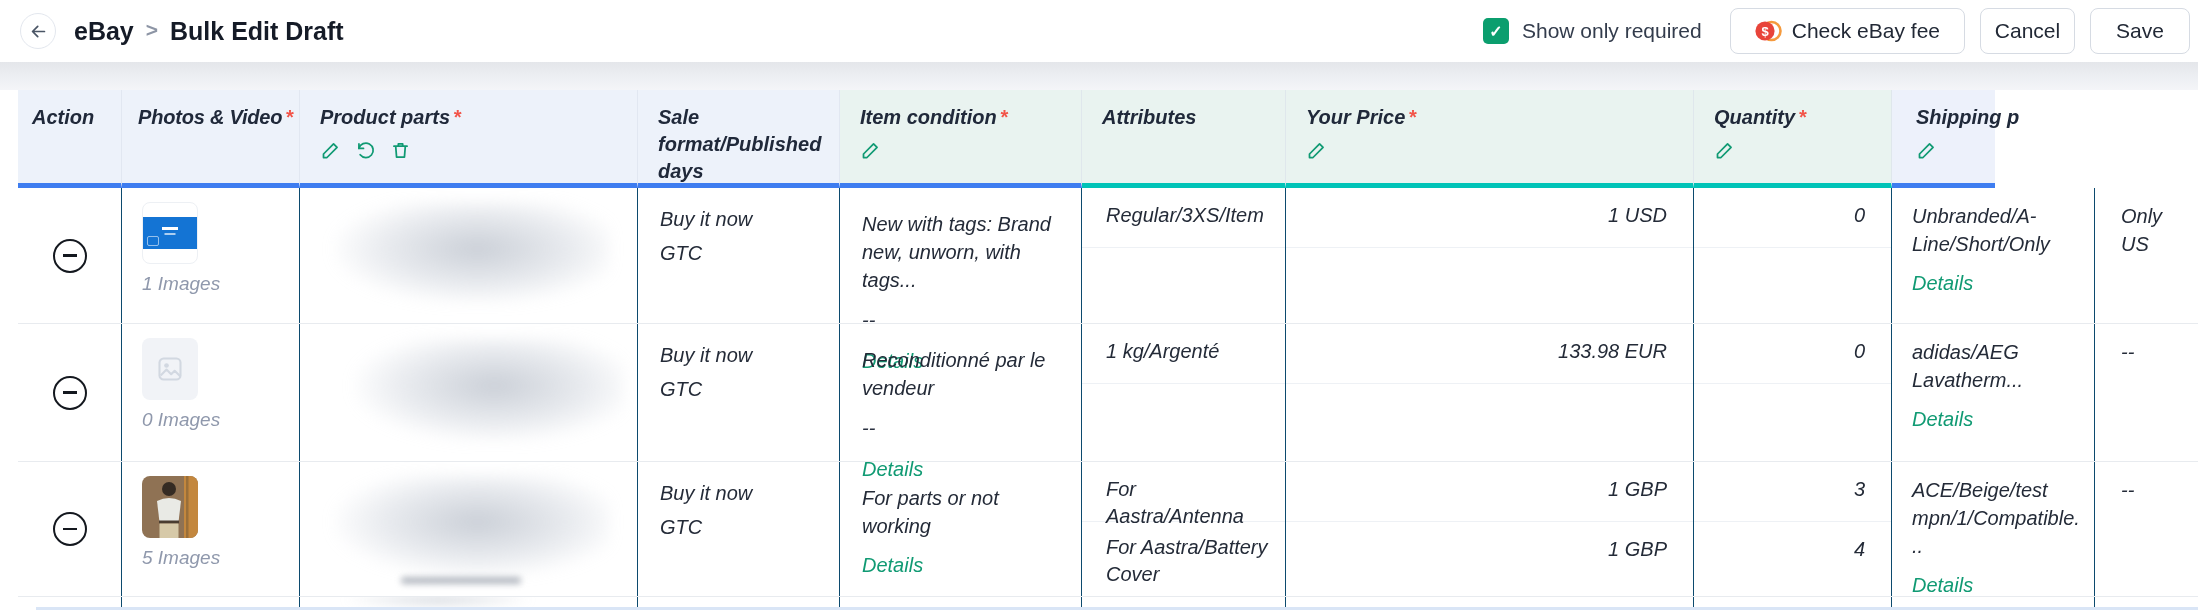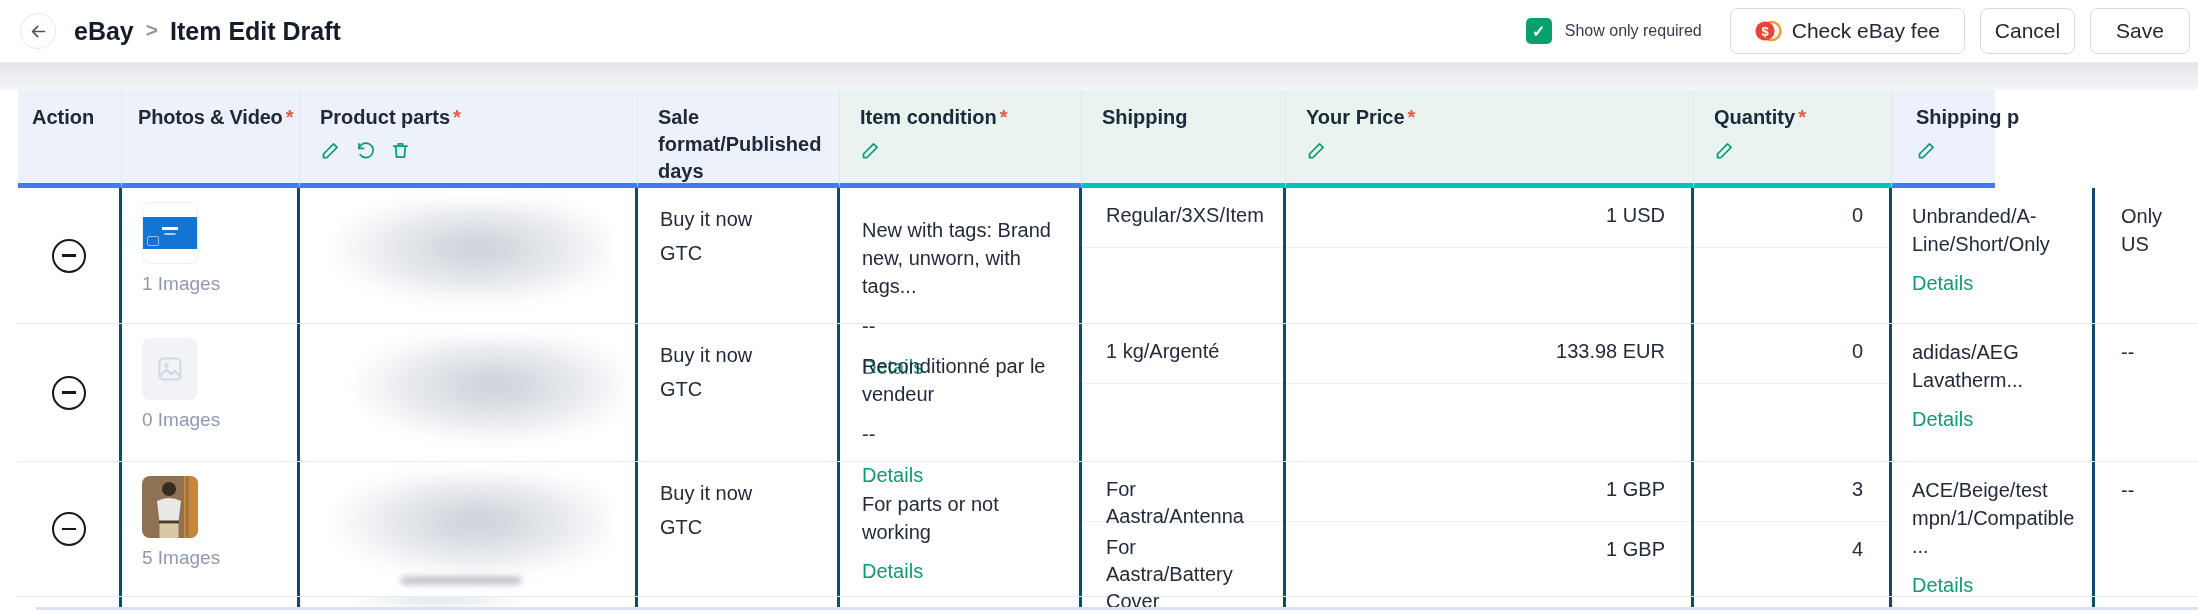--- a/index.html
+++ b/index.html
@@ -12,29 +12,29 @@
   }
   
   .topbar{position:absolute;top:0;left:0;width:2198px;height:62px;background:#fff;display:flex;align-items:center;padding:0 0 0 20px;box-sizing:border-box;}
   .back-btn{width:36px;height:36px;border-radius:50%;border:1.5px solid #e3e7ee;background:#fff;display:flex;align-items:center;justify-content:center;cursor:pointer;flex-shrink:0;}
   .crumbs{display:flex;align-items:center;margin-left:18px;gap:12px;}
   .crumb{font-size:25px;font-weight:700;color:#151b27;}
   .crumb-sep{font-size:21px;font-weight:600;color:#8d95a5;padding-bottom:2px;}
   .topbar-spacer{flex:1;}
   .chk-group{display:flex;align-items:center;gap:13px;margin-right:28px;}
   .checkbox{width:26px;height:26px;border-radius:5px;background:#0b9e6e;color:#fff;font-size:16px;font-weight:700;display:flex;align-items:center;justify-content:center;cursor:pointer;}
-  .chk-label{font-size:16px;color:#333c4c;}
+  .chk-label{font-size:21px;color:#333c4c;}
   .btn{height:46px;background:#fff;border:1px solid #d6dbe3;border-radius:8px;font-size:21px;color:#222936;display:flex;align-items:center;justify-content:center;padding:0 24px;margin-right:15px;cursor:pointer;font-family:inherit;gap:10px;}
   .btn:last-child{margin-right:8px;}
   .btn-cancel{width:95px;box-sizing:border-box;}
   .btn-save{width:100px;box-sizing:border-box;}
   
   .gray-band{position:absolute;top:62px;left:0;width:2198px;height:28px;background:linear-gradient(180deg,#e4e6ea 0%,#edeff3 55%,#f4f5f8 100%);}
   
-  .table{position:absolute;top:90px;left:18px;right:0;bottom:0;background:#fff;}
+  .table{position:absolute;top:90px;left:18px;right:0;bottom:0;background:#fff;font-style:italic;}
   .thead{display:flex;height:98px;box-sizing:border-box;}
   .th{box-sizing:border-box;flex-shrink:0;padding:14px 10px 0 20px;border-right:1px solid rgba(210,218,230,.45);position:relative;}
   .th-label{font-size:20px;font-weight:600;color:#20293a;line-height:27px;}
   .req{color:#f25449;font-weight:700;margin-left:3px;}
   .th-icons{display:flex;gap:14px;margin-top:9px;color:#109a73;}
   .th-icons svg{cursor:pointer;}
   
   .t-blue{background:#edf2fa;}
   .t-teal{background:#e9f3f0;}
   .t-green{background:#ebf5ee;}
@@ -53,22 +53,22 @@
   .c-price{width:408px;}
   .c-qty{width:198px;}
   .c-attrs{width:203px;}
   .c-ship{width:103px;border-right:none !important;}
   
   .tr{display:flex;background:#fff;border-bottom:1px solid #e8ebef;}
   .r1{height:135px;}
   .r2{height:137px;}
   .r3{height:134px;}
   .r4{height:13px;border-bottom:none;}
-  .td{box-sizing:border-box;flex-shrink:0;border-right:3px solid #0c4a6e;position:relative;font-size:20px;color:#242b38;}
-  .cell-pad{padding:28px 12px 0 22px;line-height:28px;}
+  .td{box-sizing:border-box;flex-shrink:0;border-right:1px solid #0c4a6e;position:relative;font-size:20px;color:#242b38;}
+  .cell-pad{padding:22px 12px 0 22px;line-height:28px;}
   .sale-cell{padding:14px 10px 0 22px;line-height:34px;}
   .note{margin-top:12px;color:#2a3140;}
   .cjk-note{margin-top:12px;color:#2a3140;}
   .details{display:inline-block;margin-top:13px;color:#109a73;cursor:pointer;}
   .attrs-cell{padding:14px 14px 0 20px;line-height:28px;overflow-wrap:anywhere;}
   .attrs-cell .details{margin-top:11px;}
   
   .action-cell{display:flex;align-items:center;justify-content:center;}
   .remove-btn{width:34px;height:34px;border-radius:50%;border:2px solid #14181f;background:transparent;display:flex;align-items:center;justify-content:center;cursor:pointer;padding:0;}
   .remove-btn .minus{width:14px;height:2.4px;background:#14181f;display:block;}
@@ -104,21 +104,21 @@
   <button class="back-btn">
     <span>
       <svg width="19" height="19" viewBox="0 0 24 24">
           <path d="M19.5 12H5M11 18.5 4.5 12 11 5.5" fill="none" stroke="#4a5565" stroke-width="2.2" stroke-linecap="round" stroke-linejoin="round"></path>
         </svg>
     </span>
   </button>
   <div class="crumbs">
     <span class="crumb">eBay</span>
     <span class="crumb-sep">&gt;</span>
-    <span class="crumb">Item Edit Draft</span>
+    <span class="crumb">Bulk Edit Draft</span>
   </div>
   <div class="topbar-spacer"></div>
   <div class="chk-group">
     <span class="checkbox">✓</span>
     <span class="chk-label">Show only required</span>
   </div>
   <button class="btn">
     <span>
       <svg width="27" height="24" viewBox="0 0 27 24">
         <circle cx="16.5" cy="12" r="9" fill="none" stroke="#f59a3d" stroke-width="2.6"></circle>
@@ -171,21 +171,21 @@
       <div class="th-label"><span>Item condition</span><span class="req">*</span></div>
       <div class="th-icons">
           <span>
             <svg width="21" height="21" viewBox="0 0 24 24">
               <path d="M4 20v-4L15.5 4.5l4 4L8 20H4z" fill="none" stroke="currentColor" stroke-width="2" stroke-linejoin="round"></path>
             </svg>
           </span>
         </div>
     </div>
     <div class="th c-varn t-teal u-teal">
-      <div class="th-label"><span>Shipping</span></div>
+      <div class="th-label"><span>Attributes</span></div>
     </div>
     <div class="th c-price t-teal u-teal">
       <div class="th-label"><span>Your Price</span><span class="req">*</span></div>
       <div class="th-icons">
           <span>
             <svg width="21" height="21" viewBox="0 0 24 24">
               <path d="M4 20v-4L15.5 4.5l4 4L8 20H4z" fill="none" stroke="currentColor" stroke-width="2" stroke-linejoin="round"></path>
             </svg>
           </span>
         </div>

